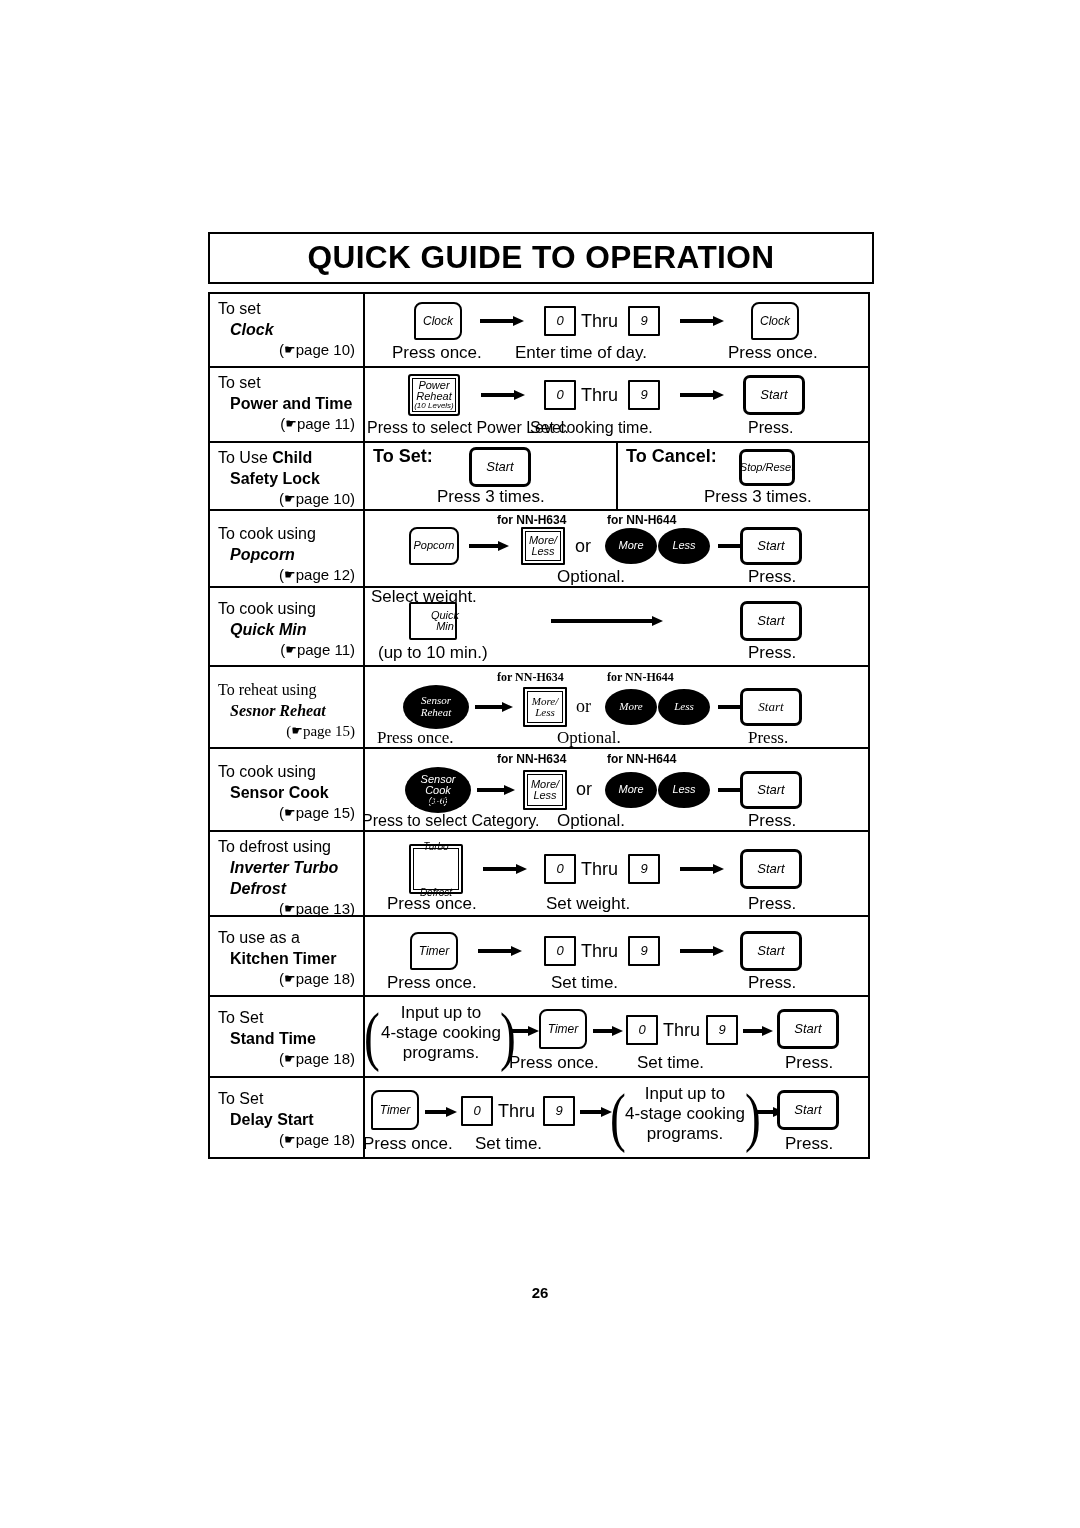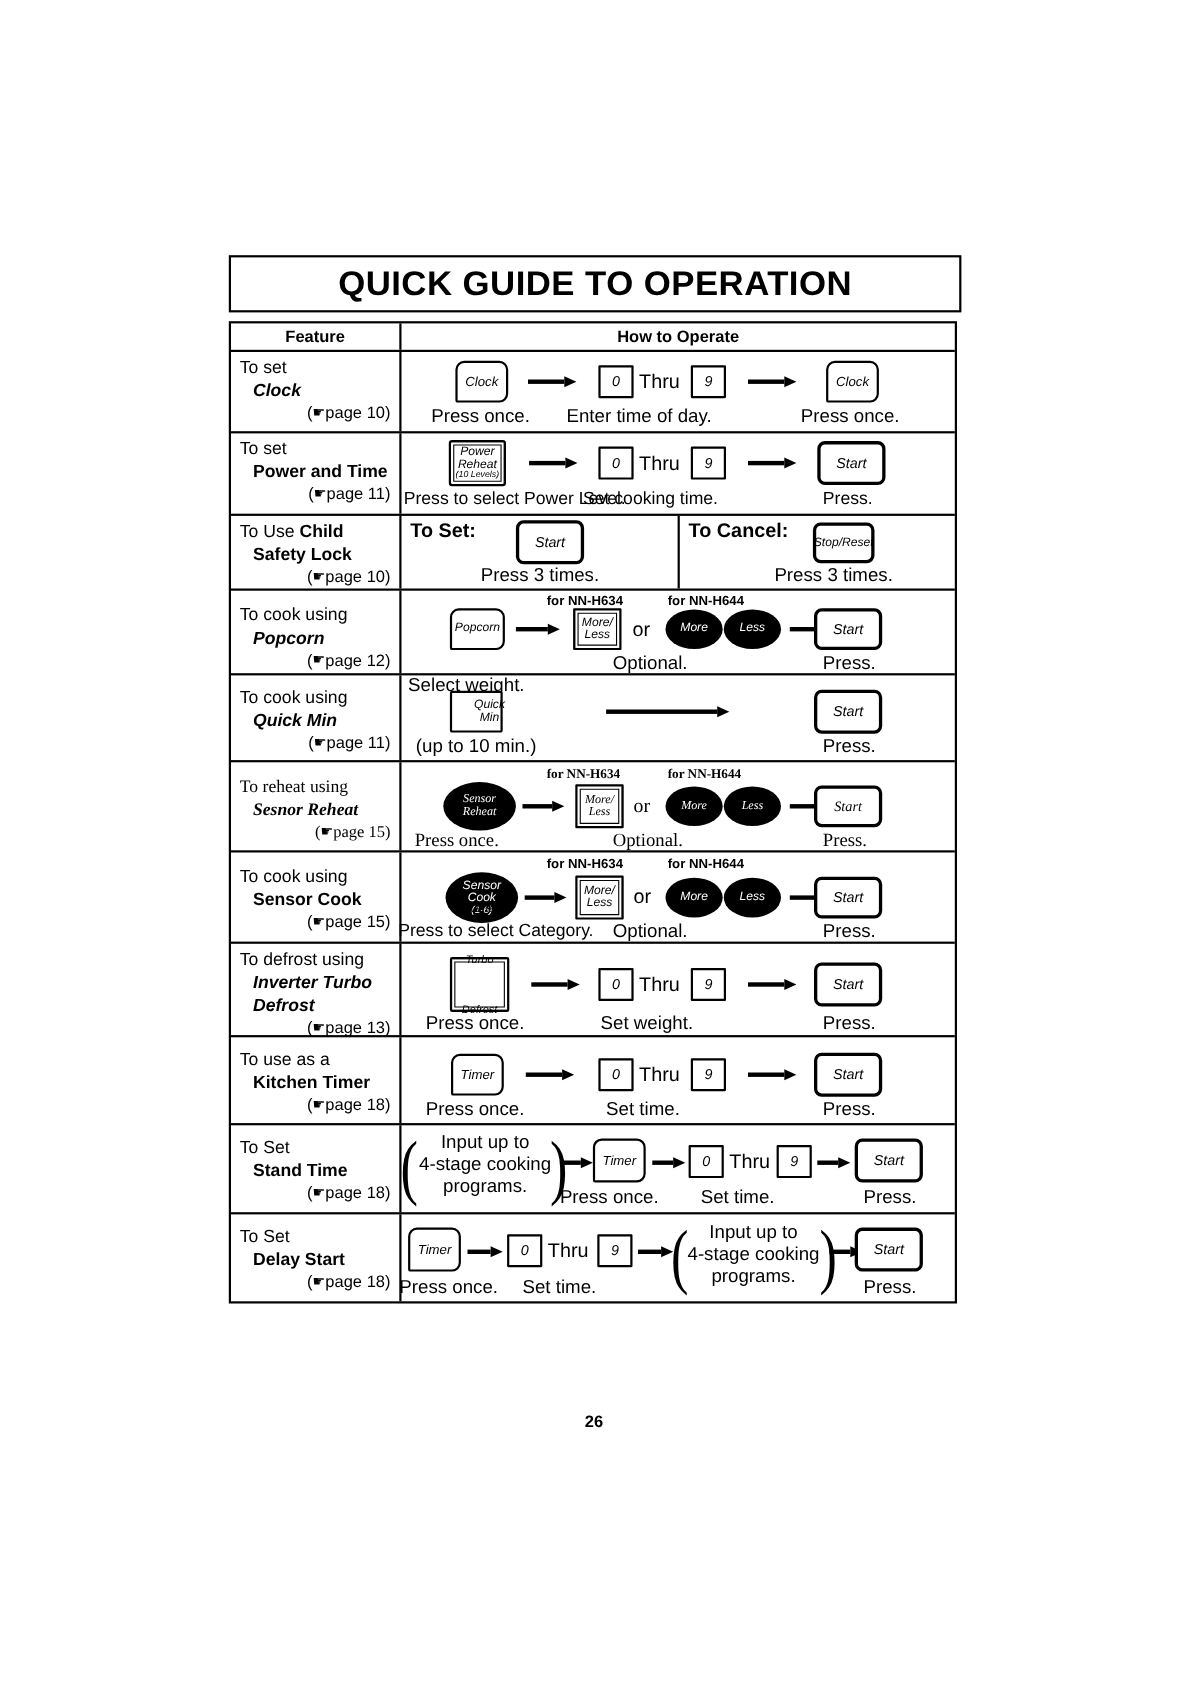--- a/index.html
+++ b/index.html
@@ -109,24 +109,20 @@
 <body>
 
 <div class="page">
 
   <div class="title-box">
     <span class="title-text">QUICK GUIDE TO OPERATION</span>
   </div>
 
   <div class="table">
 
-    <div class="hdr">
-      <div class="h-feature">Feature</div>
-      <div class="h-op">How to Operate</div>
-    </div>
 
     <div class="row" style="height:72px;">
       <div class="fcell">
         <div class="fline1">To set</div>
         <div class="fline2 ital">Clock</div>
         <div class="fpage">(<span class="hand">☛</span><span>page 10</span>)</div>
       </div>
       <div class="ocell">
         <div class="btn tl" style="left:49px;top:8px;width:48px;height:38px;font-size:12px;">Clock</div>
         <div class="arr" style="left:115px;top:22px;width:44px;">

